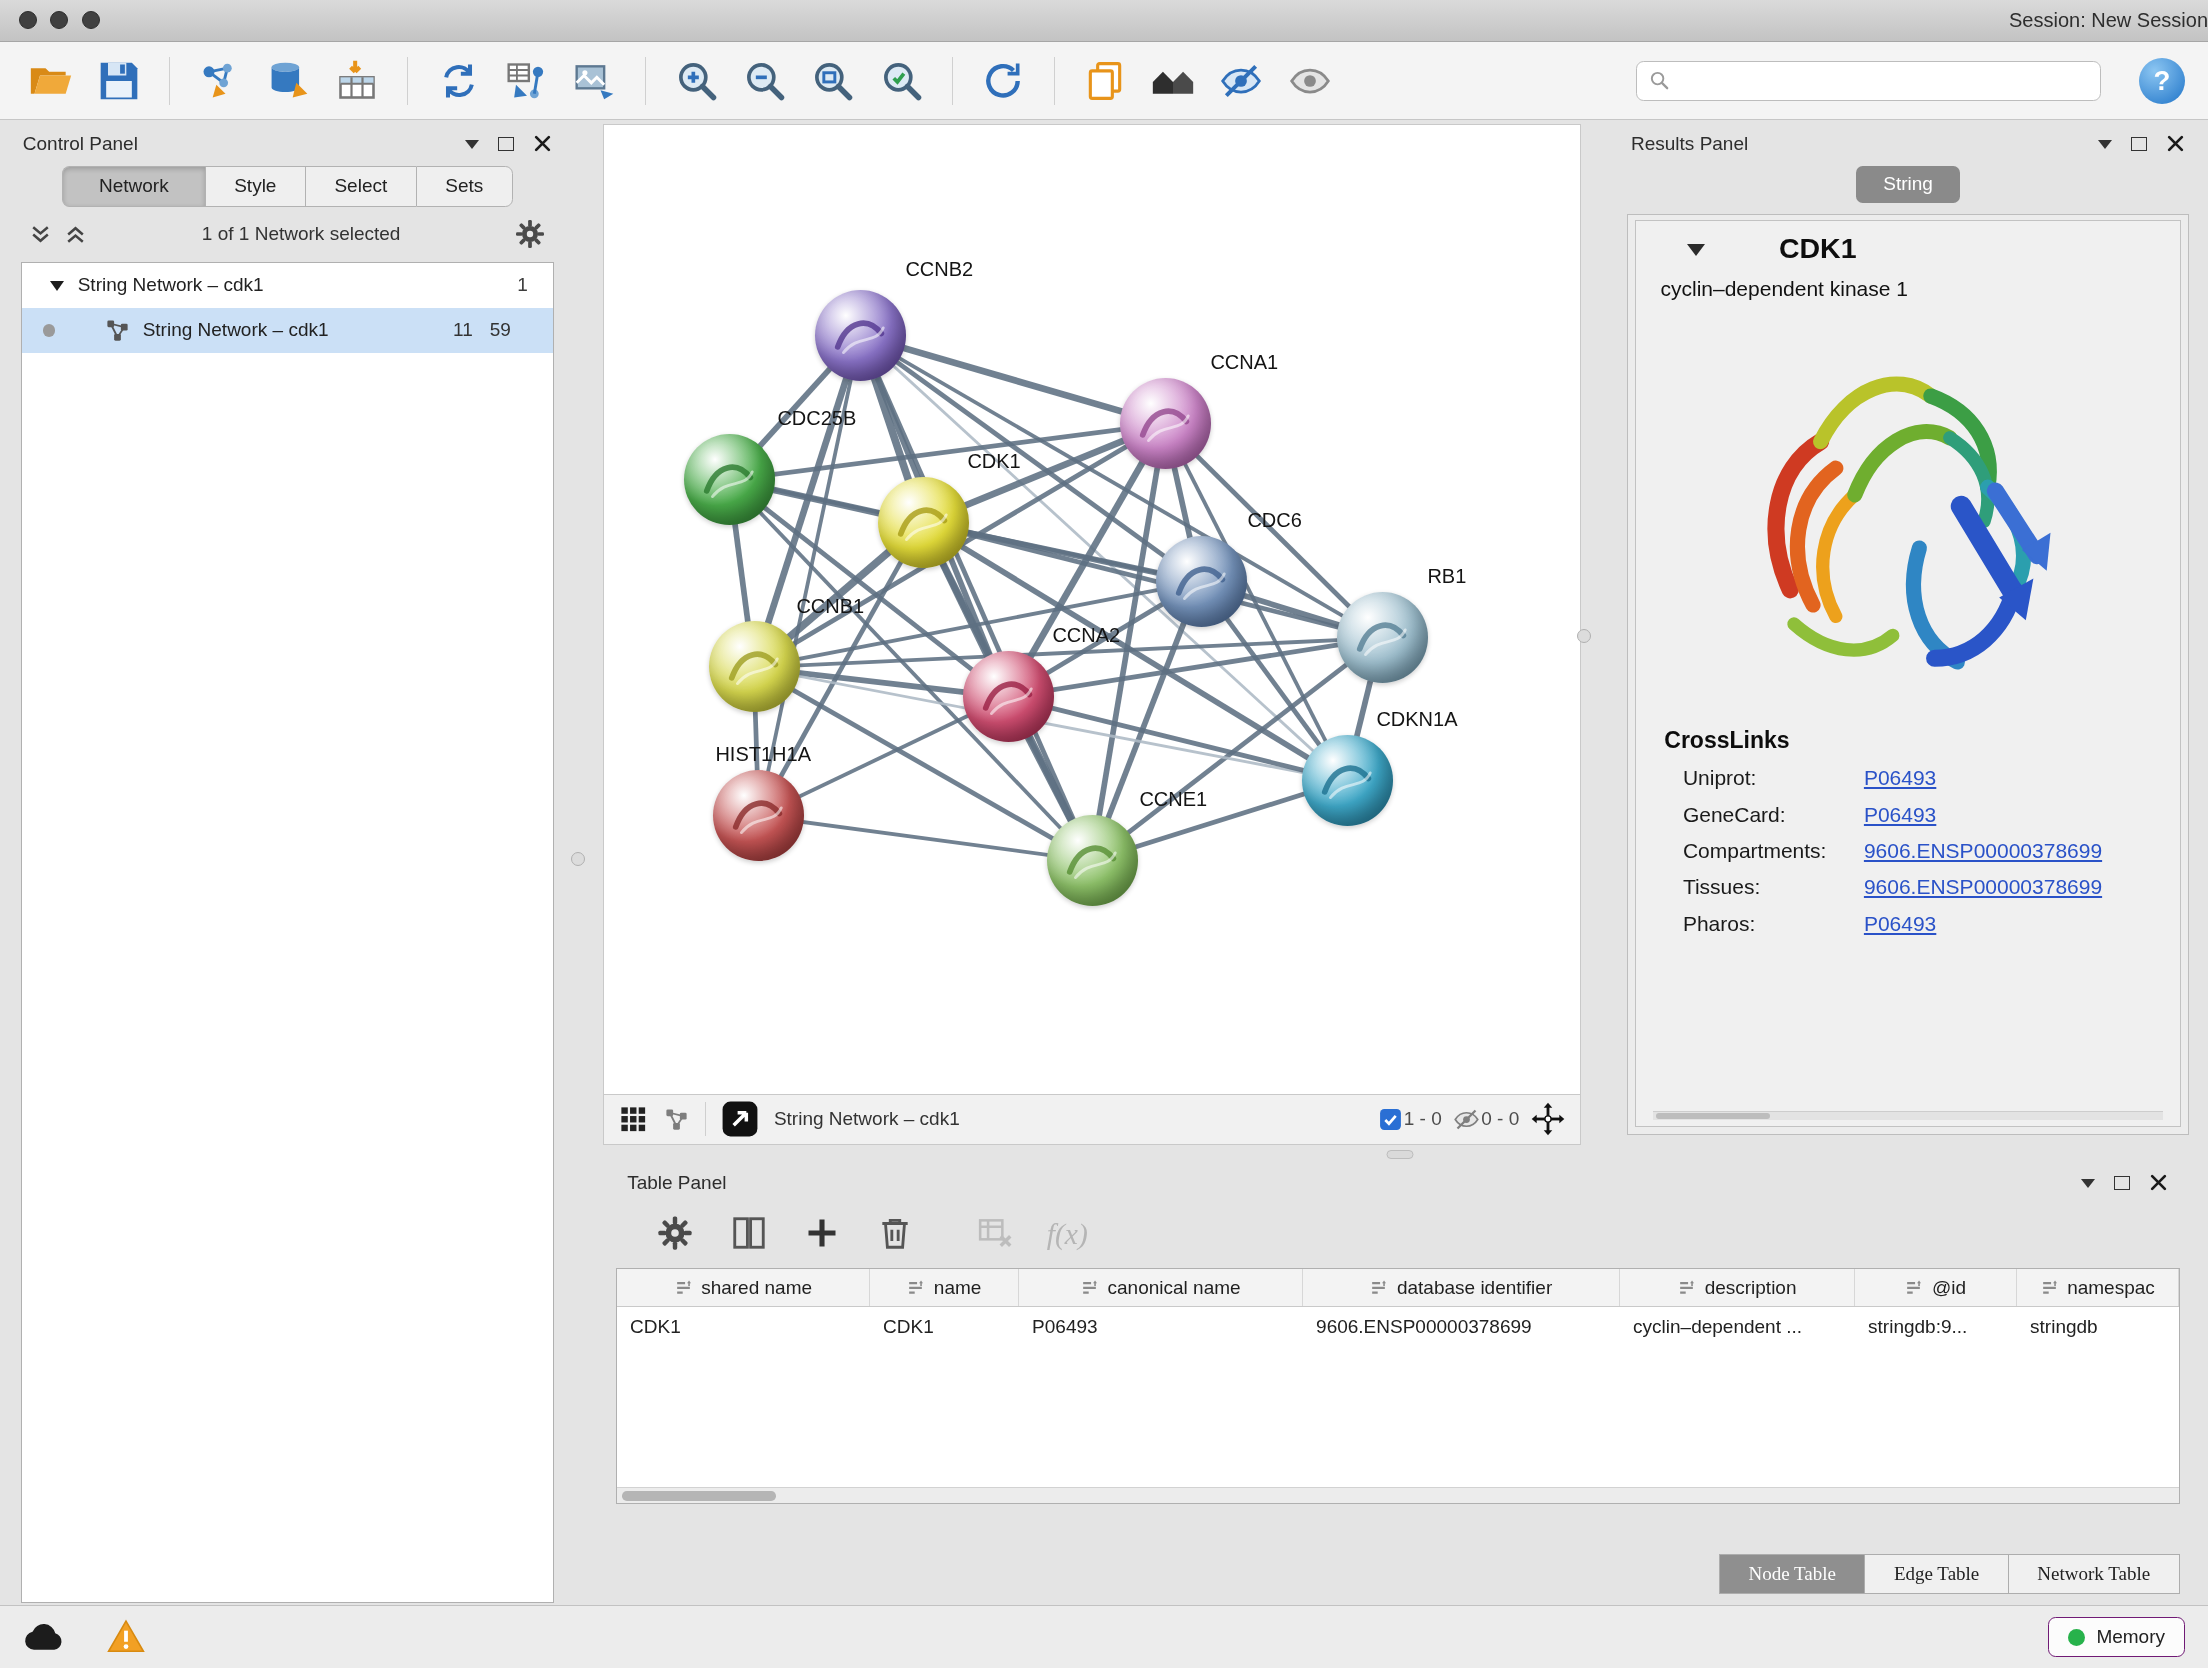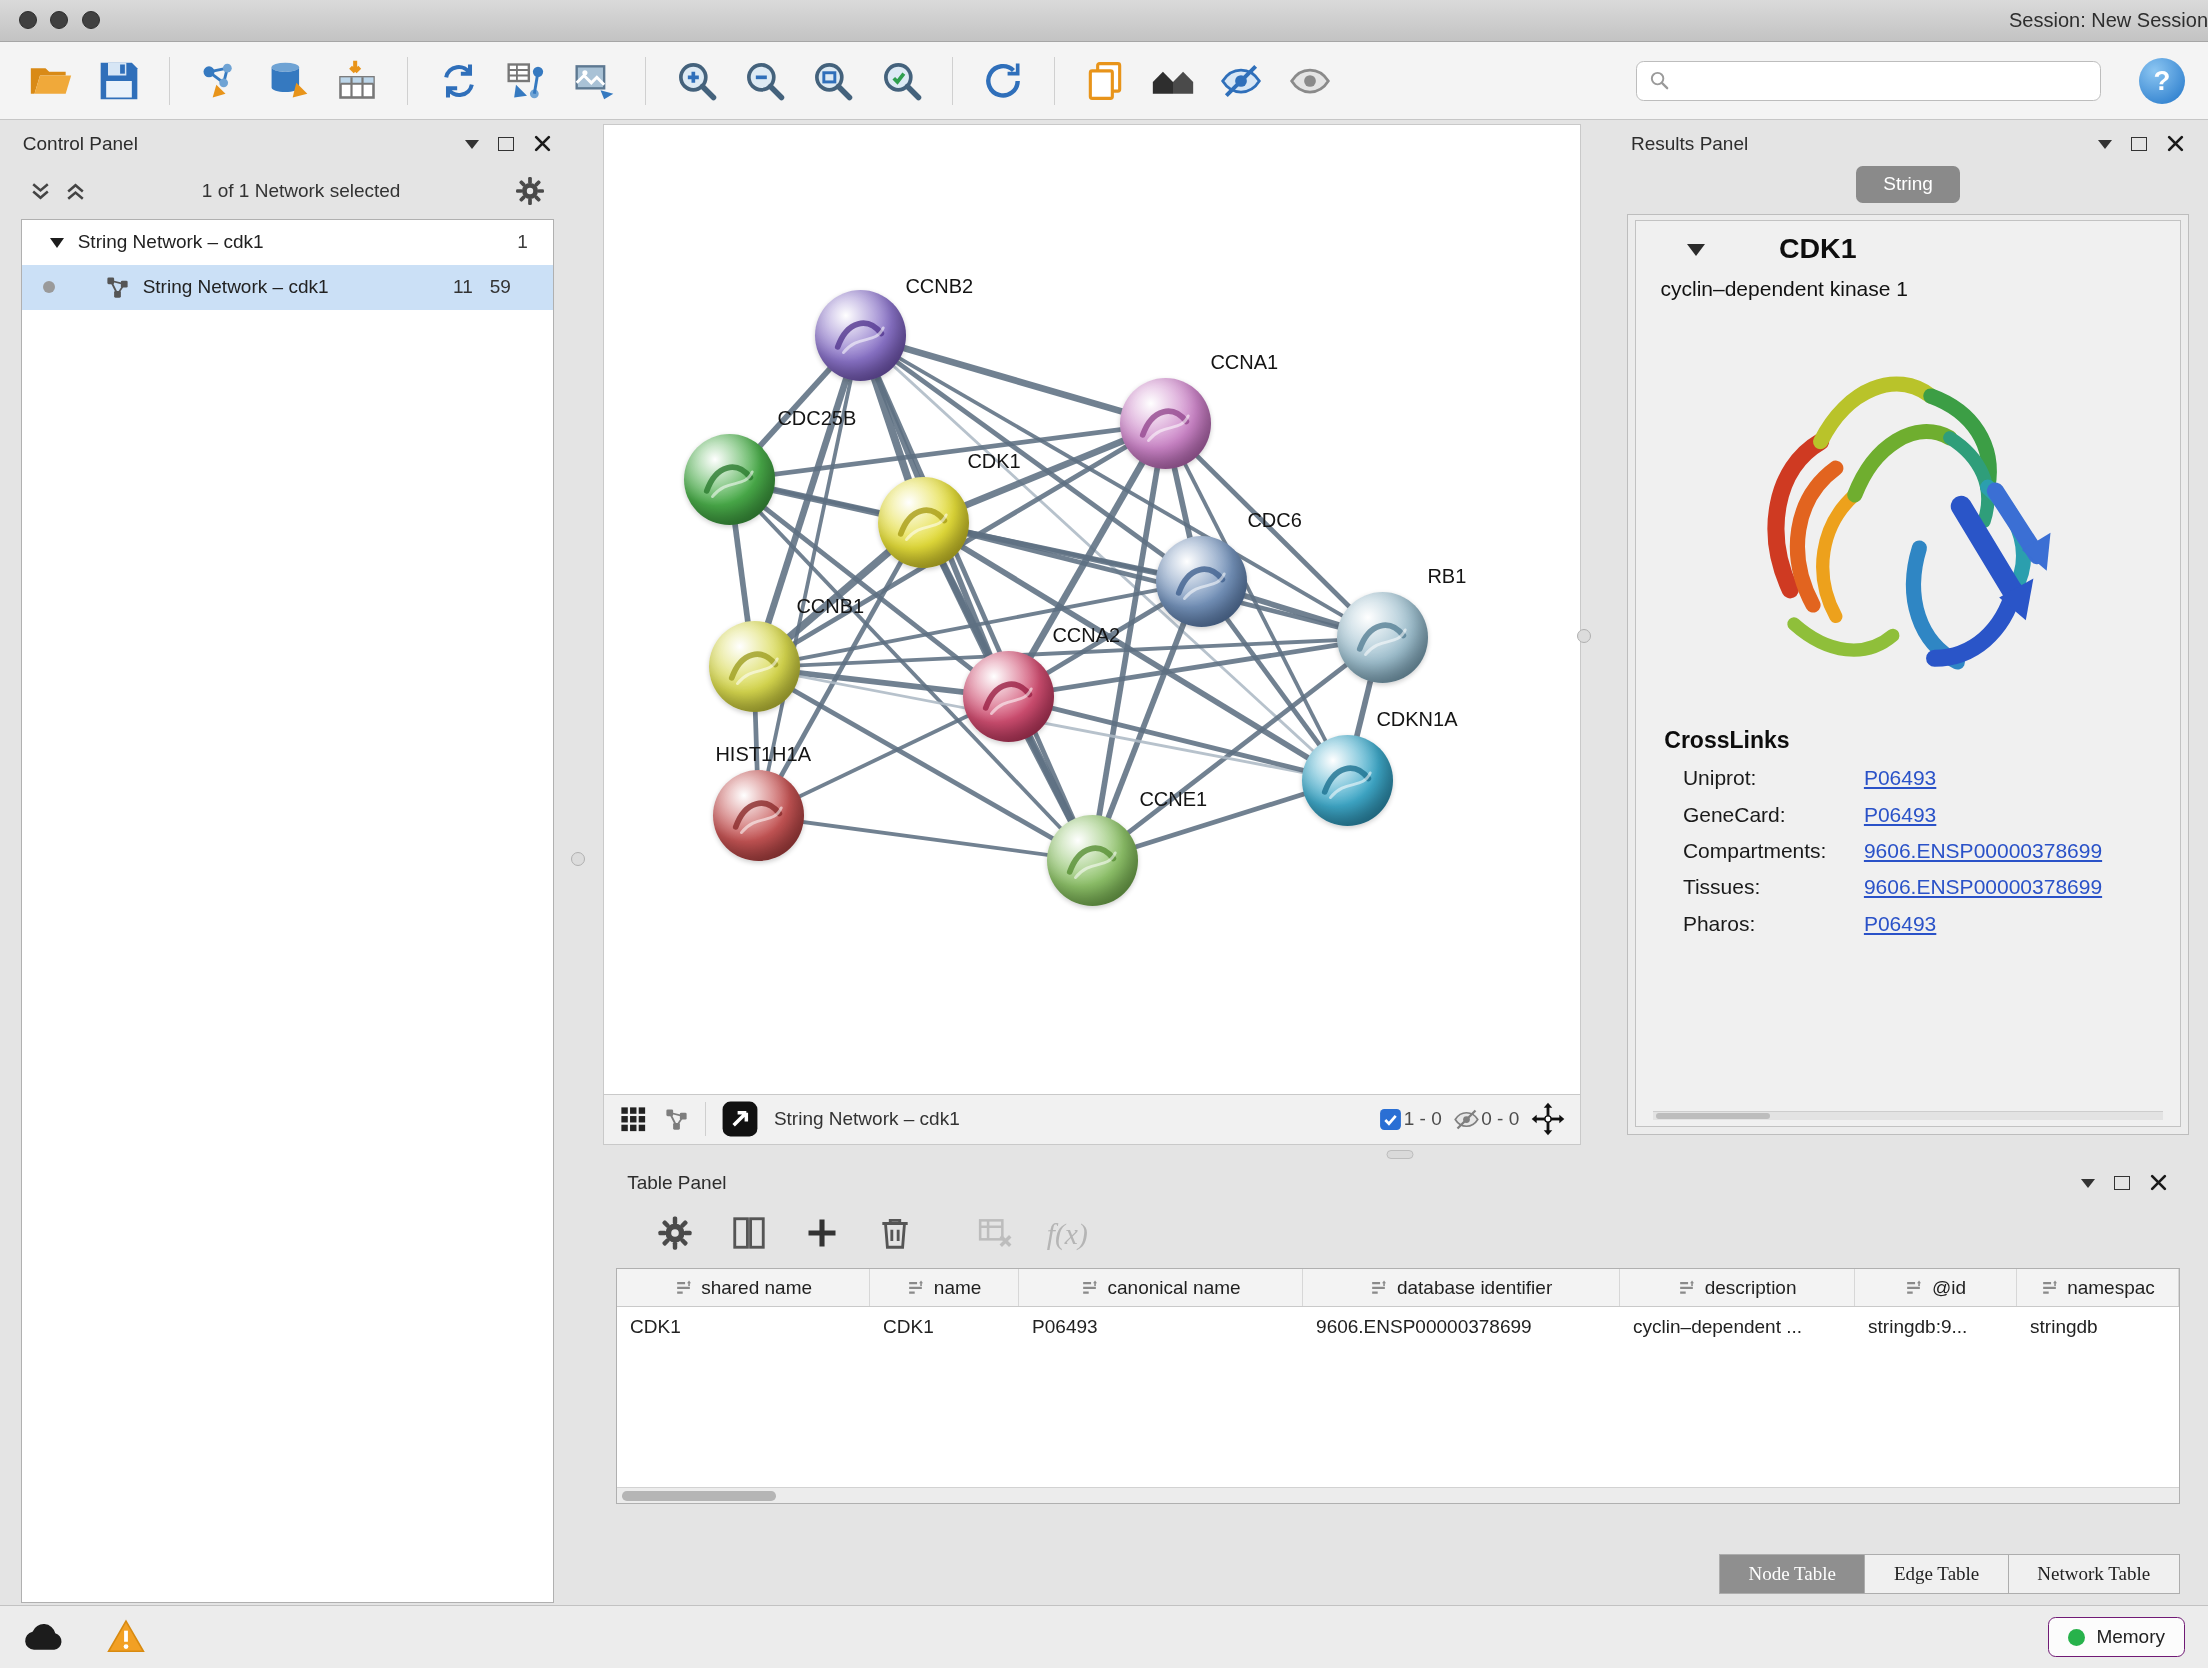--- a/index.html
+++ b/index.html
@@ -280,20 +280,26 @@
         <span>Control Panel</span>
         <span class="win-controls">
           <span class="wc-collapse"></span>
           <span class="wc-float"></span>
           <span class="wc-close">
               <svg viewBox="0 0 24 24">
                 <path d="M4 4l16 16M20 4L4 20" stroke="#1a1a1a" stroke-width="3.4" stroke-linecap="round"></path>
               </svg>
             </span>
         </span>
+      </div>
+      <div class="cp-tabs">
+        <span class="cp-tab selected">Network</span>
+        <span class="cp-tab">Style</span>
+        <span class="cp-tab">Select</span>
+        <span class="cp-tab">Sets</span>
       </div>
       <div class="cp-subheader">
         <svg class="chev" viewBox="0 0 24 24" fill="none" stroke="#444" stroke-width="2.4">
             <path d="M5 5l7 6 7-6M5 12l7 6 7-6"></path>
           </svg>
         <svg class="chev" viewBox="0 0 24 24" fill="none" stroke="#444" stroke-width="2.4" style="margin-left:9.5px">
             <path d="M5 19l7-6 7 6M5 12l7-6 7 6"></path>
           </svg>
         <span class="cp-summary">1 of 1 Network selected</span>
         <span class="gear-btn">
@@ -394,21 +400,21 @@
                 <line x1="425" y1="601" x2="514" y2="773" stroke="#5d7082" stroke-width="7" stroke-opacity="0.88"></line>
                 <line x1="782" y1="689" x2="514" y2="773" stroke="#5d7082" stroke-width="5" stroke-opacity="0.88"></line>
                 <line x1="163" y1="726" x2="514" y2="773" stroke="#5d7082" stroke-width="4" stroke-opacity="0.88"></line>
               </svg>
           <div class="net-node" style="left: 211px; top: 165px; background: radial-gradient(circle at 34% 28%, rgb(255, 255, 255) 0%, rgb(139, 116, 201) 52%, rgb(83, 54, 143) 100%);">
                 <svg viewBox="0 0 96 96">
                   <path d="M24 60 C34 32 56 28 70 46" stroke="#53368f" stroke-width="6" fill="none" stroke-linecap="round" opacity="0.8"></path>
                   <path d="M30 66 C46 46 64 58 72 40" stroke="#ffffff" stroke-width="3" fill="none" stroke-linecap="round" opacity="0.55"></path>
                 </svg>
               </div>
-              <div class="net-label" style="left: 301px; top: 150px;">CCNB2</div>
+              <div class="net-label" style="left: 301px; top: 133px;">CCNB2</div>
               <div class="net-node" style="left: 516px; top: 253px; background: radial-gradient(circle at 34% 28%, rgb(255, 255, 255) 0%, rgb(204, 133, 200) 52%, rgb(147, 71, 143) 100%);">
                 <svg viewBox="0 0 96 96">
                   <path d="M24 60 C34 32 56 28 70 46" stroke="#93478f" stroke-width="6" fill="none" stroke-linecap="round" opacity="0.8"></path>
                   <path d="M30 66 C46 46 64 58 72 40" stroke="#ffffff" stroke-width="3" fill="none" stroke-linecap="round" opacity="0.55"></path>
                 </svg>
               </div>
               <div class="net-label" style="left: 606px; top: 226px;">CCNA1</div>
               <div class="net-node" style="left: 80px; top: 309px; background: radial-gradient(circle at 34% 28%, rgb(255, 255, 255) 0%, rgb(74, 173, 74) 52%, rgb(43, 122, 46) 100%);">
                 <svg viewBox="0 0 96 96">
                   <path d="M24 60 C34 32 56 28 70 46" stroke="#2b7a2e" stroke-width="6" fill="none" stroke-linecap="round" opacity="0.8"></path>

